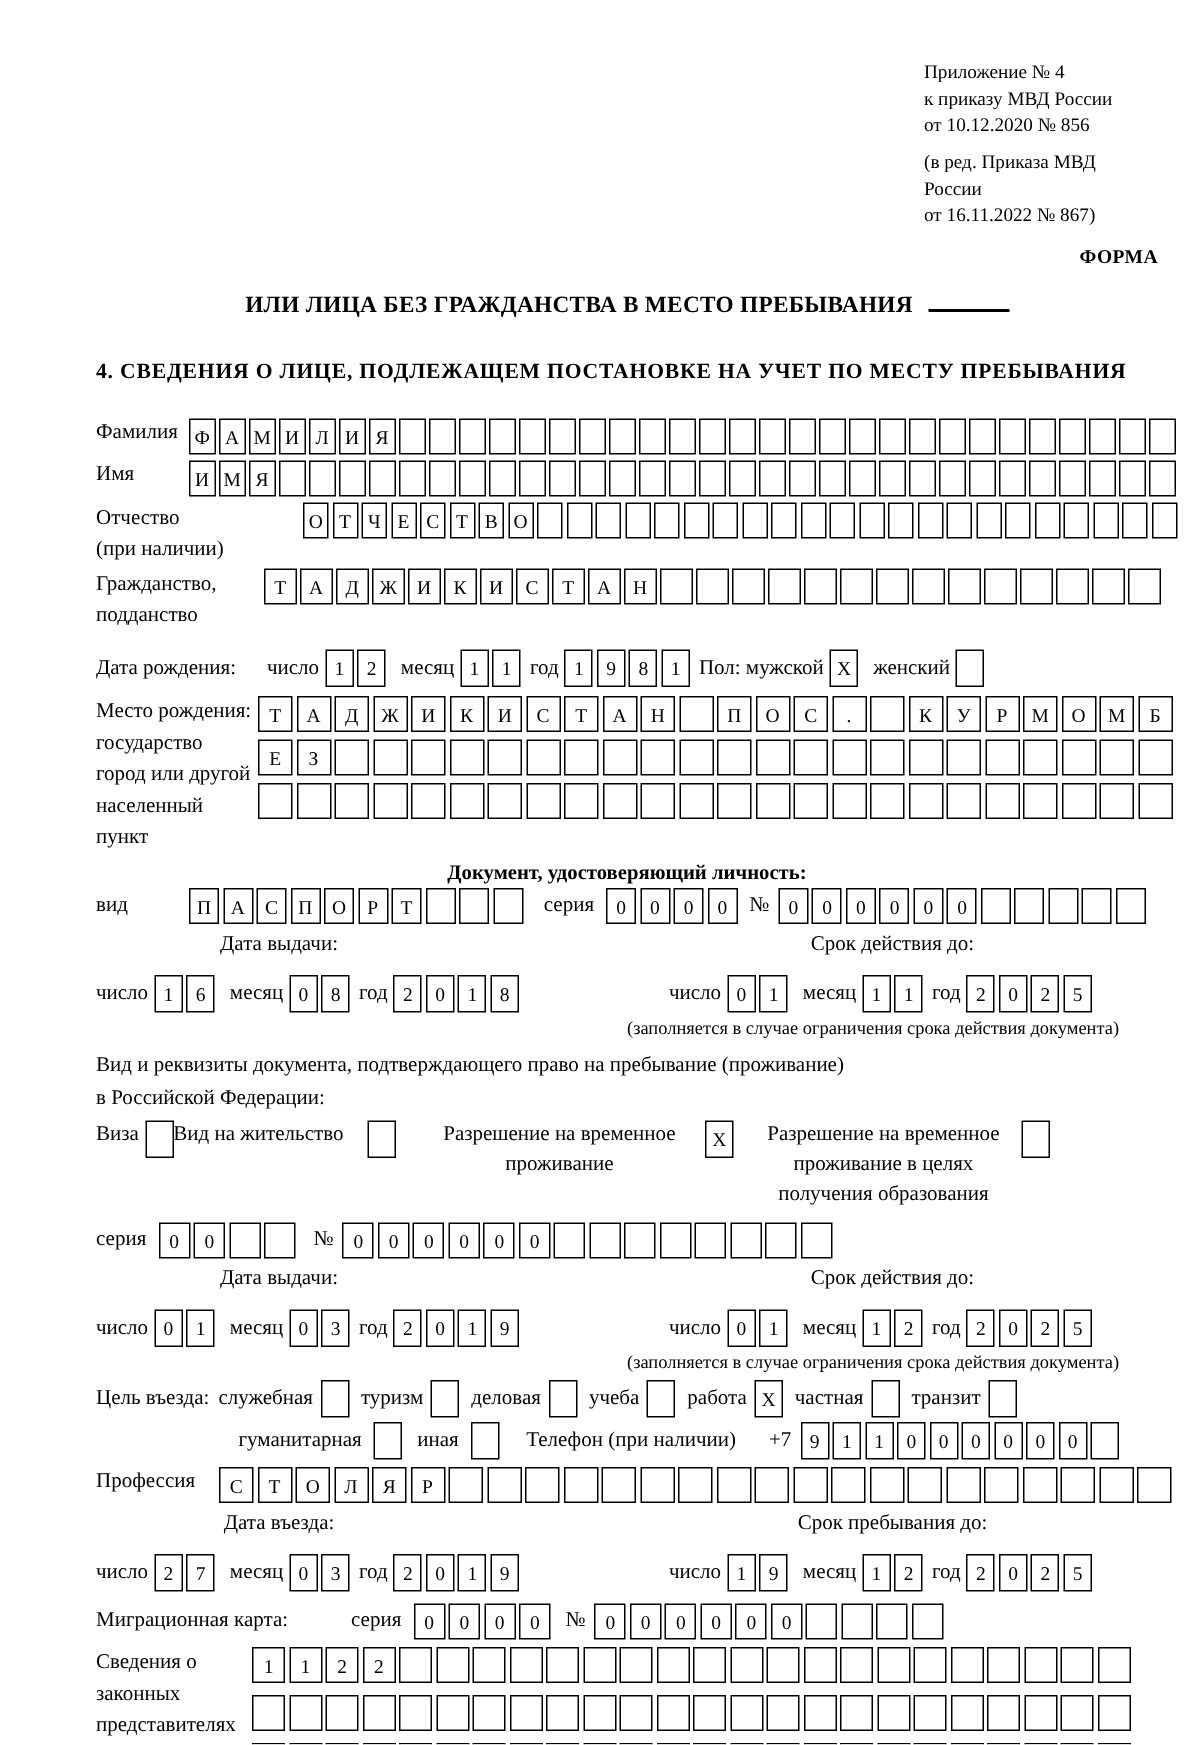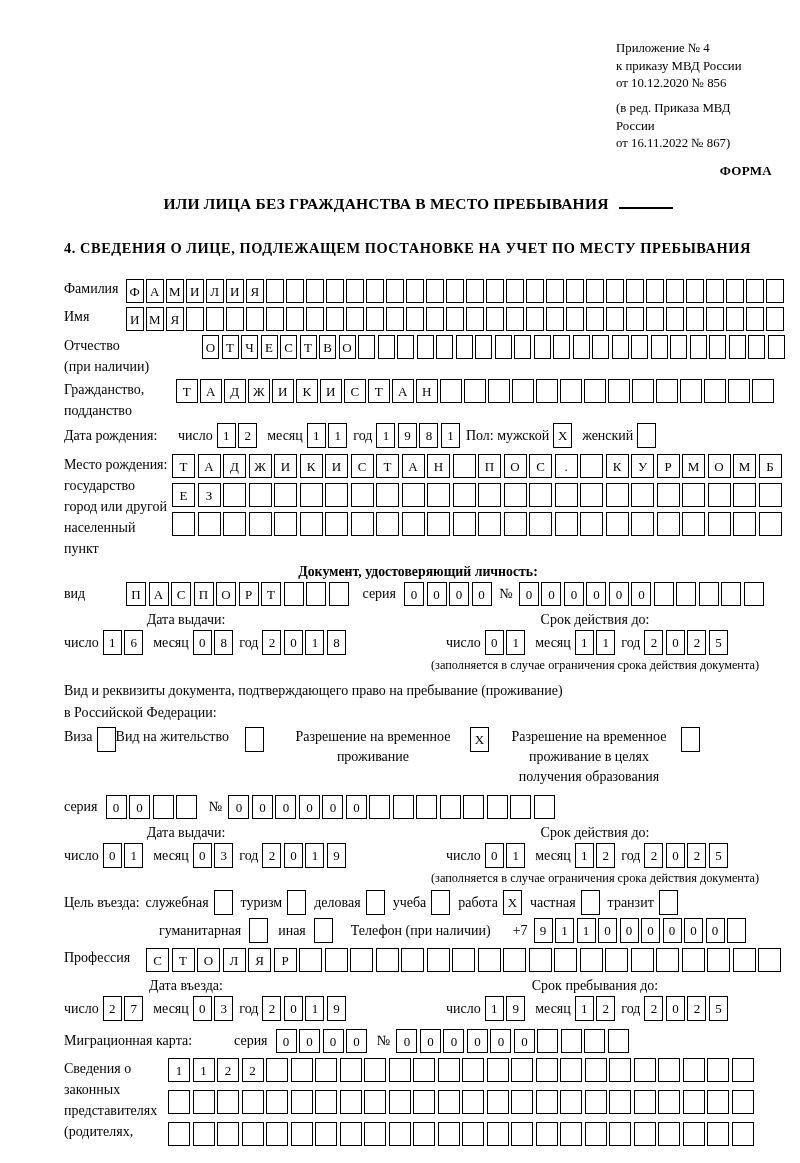--- a/index.html
+++ b/index.html
@@ -31,28 +31,28 @@
   }
   .cw175 .cell{width:17.5px;}
   .cw17  .cell{width:17px;}
   .cw215 .cell{width:21.5px;}
   .cw23  .cell{width:23px;}
   .cw22  .cell{width:22px;}
   .cw21  .cell{width:21px;}
   .cw20  .cell{width:20px;}
   .cwd   .cell{width:19px;height:25px;}
   .mt2{margin-top:2px;}.mt5{margin-top:5px;}.mt6{margin-top:6px;}.mt8{margin-top:8px;}.mt22{margin-top:22px;}
-  .dateline{display:flex;align-items:center;font-size:14px;margin-top:2px;}
+  .dateline{display:flex;align-items:center;font-size:14px;margin-top:12px;}
   .dateline .dlab{margin:0 4px 0 0;}
   .dateline .ml10{margin-left:10px;}
   .dateline .ml6{margin-left:6px;}
   .datepair{display:flex;margin-top:6px;}
   .datehalf{width:50%;}
   .datetitle{text-align:center;font-size:14px;}
-  .note{font-size:12.3px;text-align:center;margin-top:3px;white-space:nowrap;}
+  .note{font-size:12.3px;margin-top:3px;white-space:nowrap;}
   .doc-heading{text-align:center;font-weight:bold;font-size:13.8px;margin-top:5px;}
   .intro{font-size:14px;line-height:1.55;margin-top:7px;}
   .opts{margin-top:3px;align-items:flex-start;}
   .opt-lbl{font-size:14px;line-height:1.45;}
   .opt-center{text-align:center;}
   .w175{width:178px;}
   .w168{width:168px;}
   .purpose{align-items:center;font-size:14px;}
   .purpose .strip{margin:0 8px 0 5px;}
   .purpose2{margin-left:95px;align-items:center;font-size:14px;margin-top:3px;}

